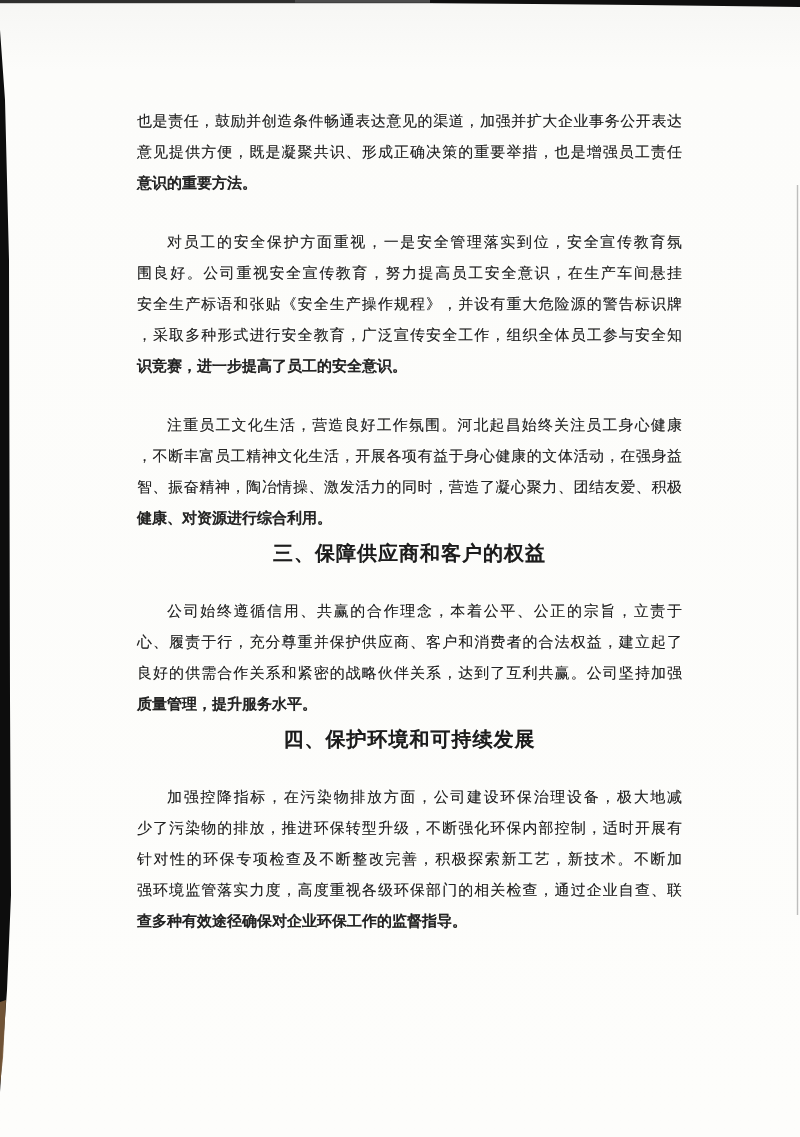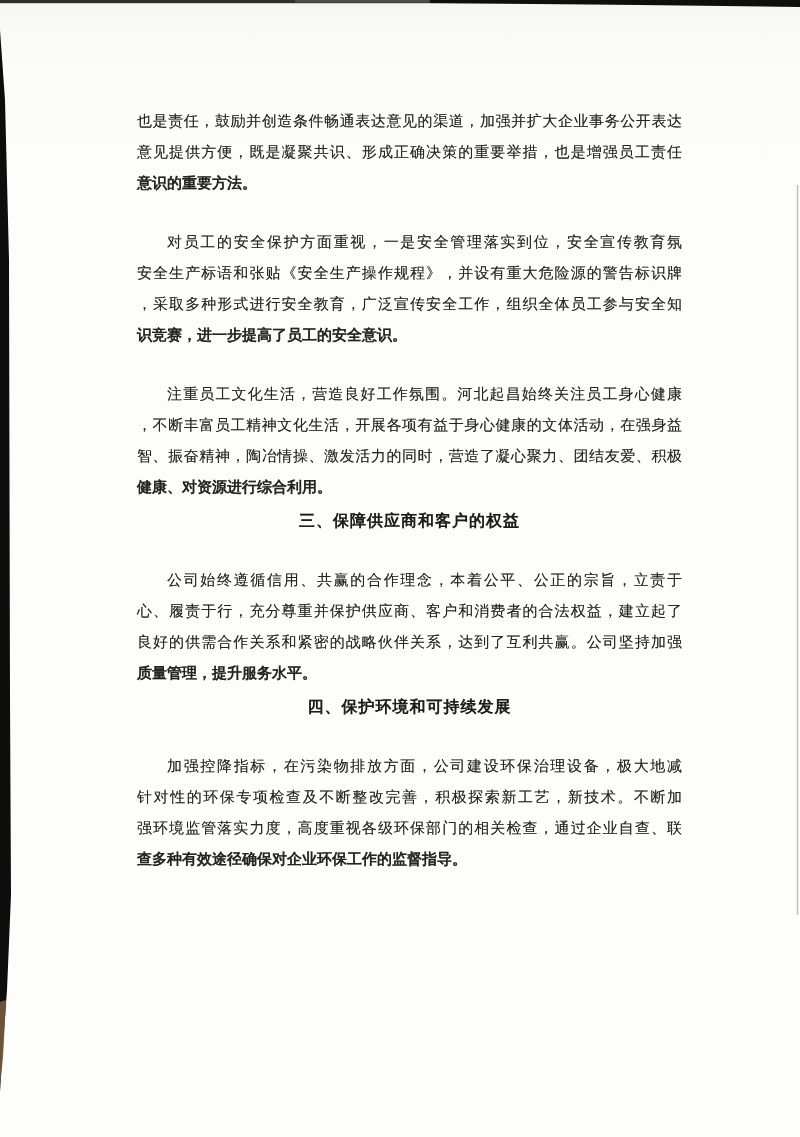--- a/index.html
+++ b/index.html
@@ -28,67 +28,68 @@
   .text-line {
     text-align: justify;
     text-align-last: justify;
     text-justify: inter-character;
     white-space: nowrap;
   }
   .line-last { text-align-last: left; font-weight: bold; }
   .line-indent { text-indent: 2em; margin-top: 28px; }
   .heading {
     font-weight: 700;
-    font-size: 16px;
+    font-size: 20px;
     line-height: 30px;
     text-align: center;
     margin: 2px 0 10px 0;
     color: #1c1c1c;
     letter-spacing: 1px;
-    font-family: Liberation Mono, monospace;
   }
   .scan-artifacts {
     position: absolute;
     left: 0; top: 0;
     pointer-events: none;
   }
 </style>
 </head>
 <body>
 
 <div class="scan-page">
 
   <div class="text-column">
       <div class="paragraph">
         <div class="text-line">也是责任，鼓励并创造条件畅通表达意见的渠道，加强并扩大企业事务公开表达</div>
         <div class="text-line">意见提供方便，既是凝聚共识、形成正确决策的重要举措，也是增强员工责任</div>
         <div class="text-line line-last">意识的重要方法。</div>
       </div>
       <div class="paragraph">
         <div class="text-line line-indent">对员工的安全保护方面重视，一是安全管理落实到位，安全宣传教育氛</div>
+        <div class="text-line">围良好。公司重视安全宣传教育，努力提高员工安全意识，在生产车间悬挂</div>
         <div class="text-line">安全生产标语和张贴《安全生产操作规程》，并设有重大危险源的警告标识牌</div>
         <div class="text-line">，采取多种形式进行安全教育，广泛宣传安全工作，组织全体员工参与安全知</div>
         <div class="text-line line-last">识竞赛，进一步提高了员工的安全意识。</div>
       </div>
       <div class="paragraph">
         <div class="text-line line-indent">注重员工文化生活，营造良好工作氛围。河北起昌始终关注员工身心健康</div>
         <div class="text-line">，不断丰富员工精神文化生活，开展各项有益于身心健康的文体活动，在强身益</div>
         <div class="text-line">智、振奋精神，陶冶情操、激发活力的同时，营造了凝心聚力、团结友爱、积极</div>
         <div class="text-line line-last">健康、对资源进行综合利用。</div>
       </div>
       <div class="heading">三、保障供应商和客户的权益</div>
       <div class="paragraph">
         <div class="text-line line-indent">公司始终遵循信用、共赢的合作理念，本着公平、公正的宗旨，立责于</div>
         <div class="text-line">心、履责于行，充分尊重并保护供应商、客户和消费者的合法权益，建立起了</div>
         <div class="text-line">良好的供需合作关系和紧密的战略伙伴关系，达到了互利共赢。公司坚持加强</div>
         <div class="text-line line-last">质量管理，提升服务水平。</div>
       </div>
       <div class="heading">四、保护环境和可持续发展</div>
       <div class="paragraph">
         <div class="text-line line-indent">加强控降指标，在污染物排放方面，公司建设环保治理设备，极大地减</div>
+        <div class="text-line">少了污染物的排放，推进环保转型升级，不断强化环保内部控制，适时开展有</div>
         <div class="text-line">针对性的环保专项检查及不断整改完善，积极探索新工艺，新技术。不断加</div>
         <div class="text-line">强环境监管落实力度，高度重视各级环保部门的相关检查，通过企业自查、联</div>
         <div class="text-line line-last">查多种有效途径确保对企业环保工作的监督指导。</div>
       </div>
     </div>
 
   <svg class="scan-artifacts" width="800" height="1137" viewBox="0 0 800 1137">
 
     <rect x="0" y="0" width="800" height="3.2" fill="#1a1a1a" opacity="0.9"></rect>
     <polygon points="430,0 800,0 800,7 640,5 430,3" fill="#0f0f0f"></polygon>

